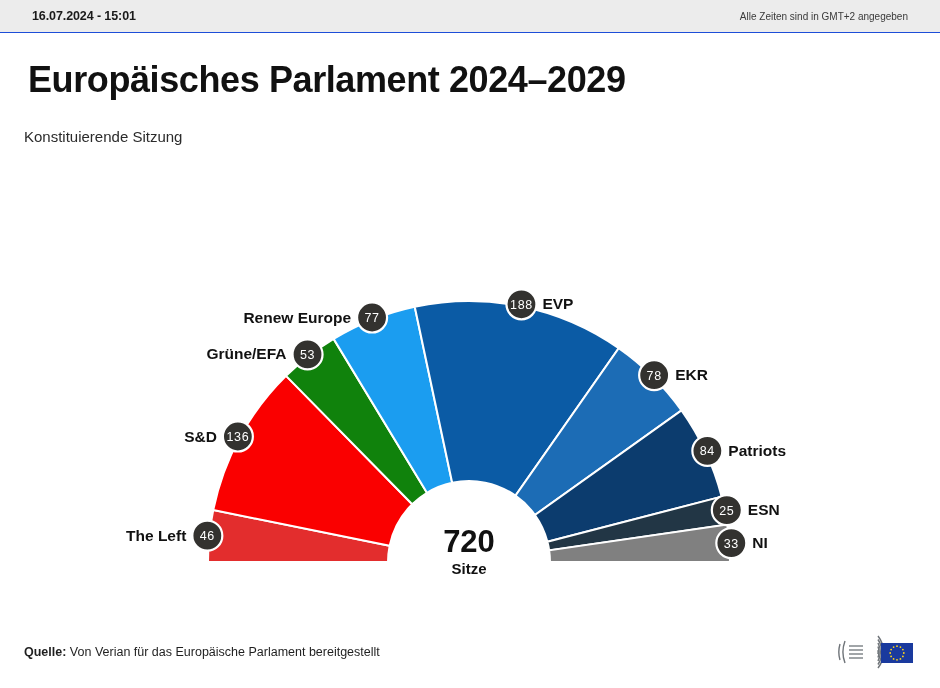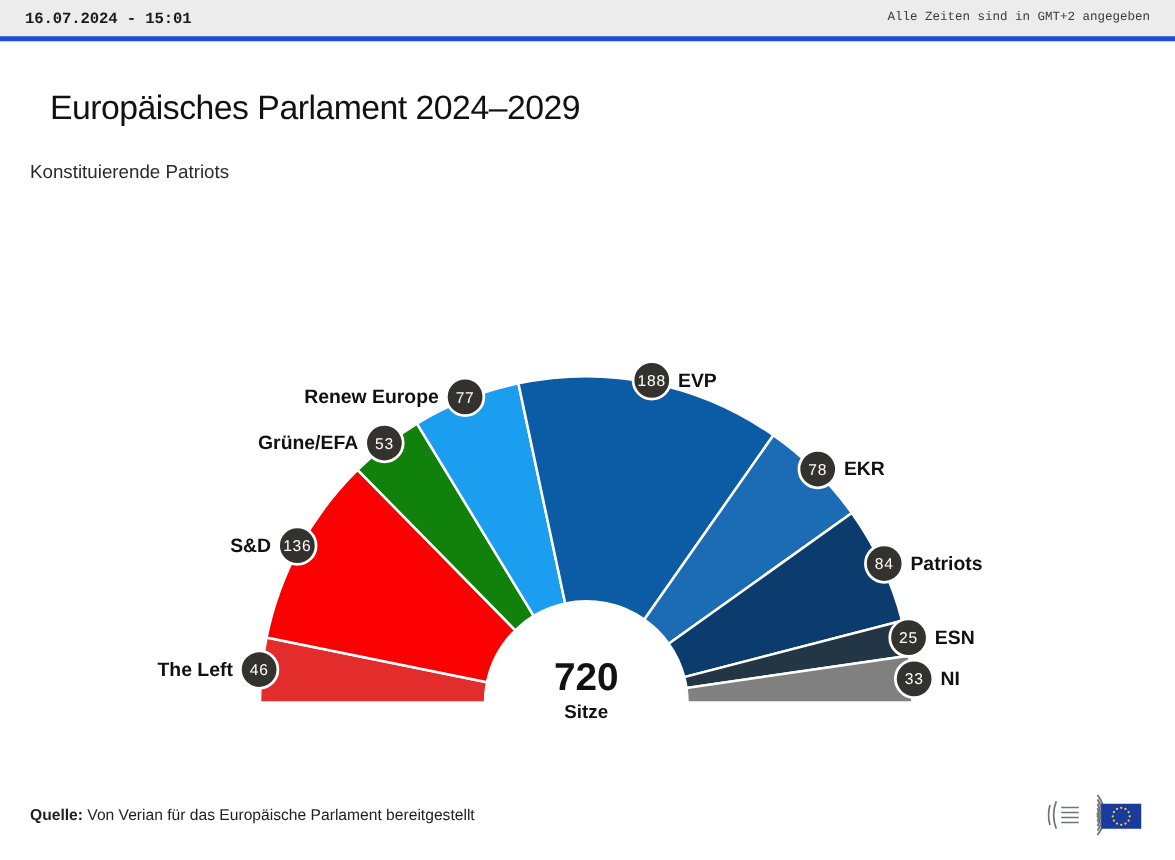--- a/index.html
+++ b/index.html
@@ -15,43 +15,42 @@
     position: relative;
   }
 
   
   .topbar {
     height: 33px;
     background: #ececec;
     display: flex;
     align-items: center;
     justify-content: space-between;
-    padding: 0 20px;
-    border-bottom: 4px solid #1d4ed8;
-    font-family: Liberation Mono, monospace;
+    padding: 0 32px;
+    border-bottom: 1px solid #1d4ed8;
   }
   .topbar-date {
     font-size: 12.5px;
     font-weight: bold;
     color: #1a1a1a;
     letter-spacing: -0.1px;
   }
   .topbar-tz {
     font-size: 10px;
     font-weight: normal;
     color: #3a3a3a;
   }
 
   
   .heading-wrap { padding: 22px 24px 0 24px; }
   .page-title {
-    font-size: 27px;
-    font-weight: normal;
+    font-size: 36px;
+    font-weight: bold;
     color: #111111;
-    margin: 16px;
+    margin: 4px;
     letter-spacing: -0.4px;
   }
   .page-subtitle {
     font-size: 15px;
     font-weight: normal;
     color: #2b2b2b;
     margin: 27px 0 0 0;
   }
 
   
@@ -130,21 +129,21 @@
 </head>
 <body>
 
 <div class="topbar">
   <span class="topbar-date">16.07.2024 - 15:01</span>
   <span class="topbar-tz">Alle Zeiten sind in GMT+2 angegeben</span>
 </div>
 
 <div class="heading-wrap">
   <h1 class="page-title">Europäisches Parlament 2024–2029</h1>
-  <p class="page-subtitle">Konstituierende Patriots</p>
+  <p class="page-subtitle">Konstituierende Sitzung</p>
 </div>
 
 <div class="chart-area">
   <svg class="chart-svg" id="hemicycle-svg" width="940" height="470" viewBox="0 0 940 470">
     <g id="segments-layer">
         <path d="M 208 422.00000000000006 A 261 261 0 0 1 213.23965209396346 369.9649691171117 L 389.62609892571277 405.8511973122071 A 81 81 0 0 0 388 422 Z" fill="#e32d2d" class="seg"></path>
         <path d="M 213.23965209396346 369.9649691171117 A 261 261 0 0 1 286.06268201773895 235.8416327707586 L 412.2263495917121 364.22671361851127 A 81 81 0 0 0 389.62609892571277 405.8511973122071 Z" fill="#fa0000" class="seg"></path>
         <path d="M 286.06268201773895 235.8416327707586 A 261 261 0 0 1 333.6001796201039 198.86800175436093 L 426.9793660889978 352.75213847549134 A 81 81 0 0 0 412.2263495917121 364.22671361851127 Z" fill="#10820c" class="seg"></path>
         <path d="M 333.6001796201039 198.86800175436093 A 261 261 0 0 1 414.7350486965647 166.70347620847676 L 452.1591530437615 342.77004434056175 A 81 81 0 0 0 426.9793660889978 352.75213847549134 Z" fill="#1b9df0" class="seg"></path>
         <path d="M 414.7350486965647 166.70347620847676 A 261 261 0 0 1 618.703449887623 208.20131644057315 L 515.4596913444348 355.64868441259165 A 81 81 0 0 0 452.1591530437615 342.77004434056175 Z" fill="#0b5ba5" class="seg"></path>

